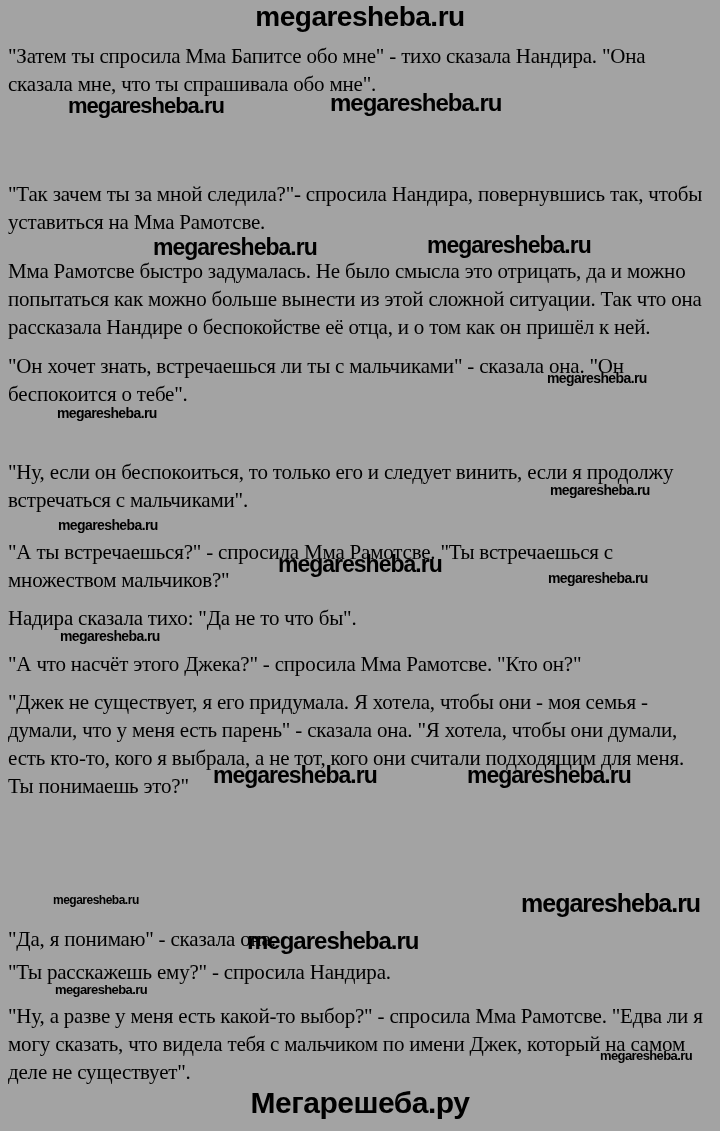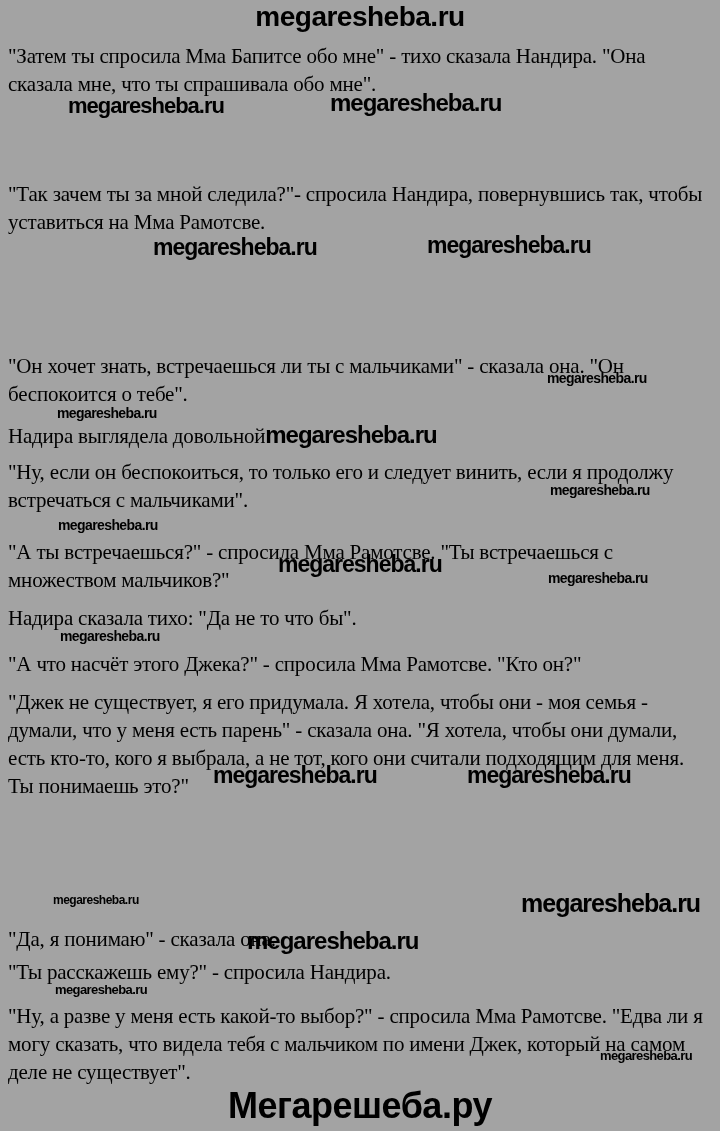--- a/index.html
+++ b/index.html
@@ -49,21 +49,21 @@
     left: 0;
     width: 100%;
     text-align: center;
     font-size: 28px;
     letter-spacing: -0.5px;
   }
   .wm-footer {
     left: 0;
     width: 100%;
     text-align: center;
-    font-size: 36px;
+    font-size: 30px;
     letter-spacing: -0.5px;
   }
 </style>
 </head>
 <body>
 
 <div class="page">
 
   <div class="wm wm-header" style="top:3px">megaresheba.ru</div>
 
@@ -71,27 +71,27 @@
 
   <div class="wm wm-big" style="top:95px; left:68px; font-size:22px">megaresheba.ru</div>
   <div class="wm wm-big" style="top:91px; left:330px; font-size:24px">megaresheba.ru</div>
 
 
   <p class="bodytext" style="top:180px">"Так зачем ты за мной следила?"- спросила Нандира, повернувшись так, чтобы уставиться на Мма Рамотсве.</p>
 
   <div class="wm wm-big" style="top:236px; left:153px">megaresheba.ru</div>
   <div class="wm wm-big" style="top:234px; left:427px">megaresheba.ru</div>
 
+  <p class="bodytext" style="top:257px">Мма Рамотсве быстро задумалась. Не было смысла это отрицать, да и можно попытаться как можно больше вынести из этой сложной ситуации. Так что она рассказала Нандире о беспокойстве её отца, и о том как он пришёл к ней.</p>
 
   <p class="bodytext" style="top:352px">"Он хочет знать, встречаешься ли ты с мальчиками" - сказала она. "Он беспокоится о тебе".</p>
   <div class="wm wm-small" style="top:371px; left:547px">megaresheba.ru</div>
 
   <div class="wm wm-small" style="top:406px; left:57px">megaresheba.ru</div>
 
-  <p class="bodytext" style="top:421px"><span>Надира выглядела довольной</span><span class="wm-inline">megaresheba.ru</span></p>
 
   <p class="bodytext" style="top:458px">"Ну, если он беспокоиться, то только его и следует винить, если я продолжу встречаться с мальчиками".</p>
   <div class="wm wm-small" style="top:483px; left:550px">megaresheba.ru</div>
 
   <div class="wm wm-small" style="top:518px; left:58px">megaresheba.ru</div>
 
   <p class="bodytext" style="top:538px">"А ты встречаешься?" - спросила Мма Рамотсве. "Ты встречаешься с множеством мальчиков?"</p>
   <div class="wm wm-big" style="top:553px; left:278px">megaresheba.ru</div>
   <div class="wm wm-small" style="top:571px; left:548px">megaresheba.ru</div>
 

